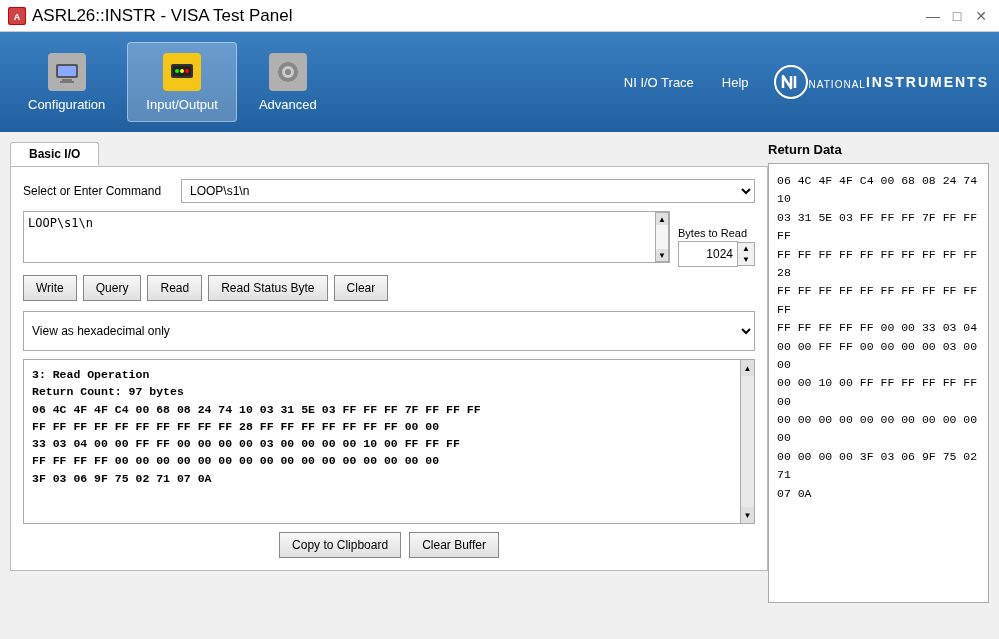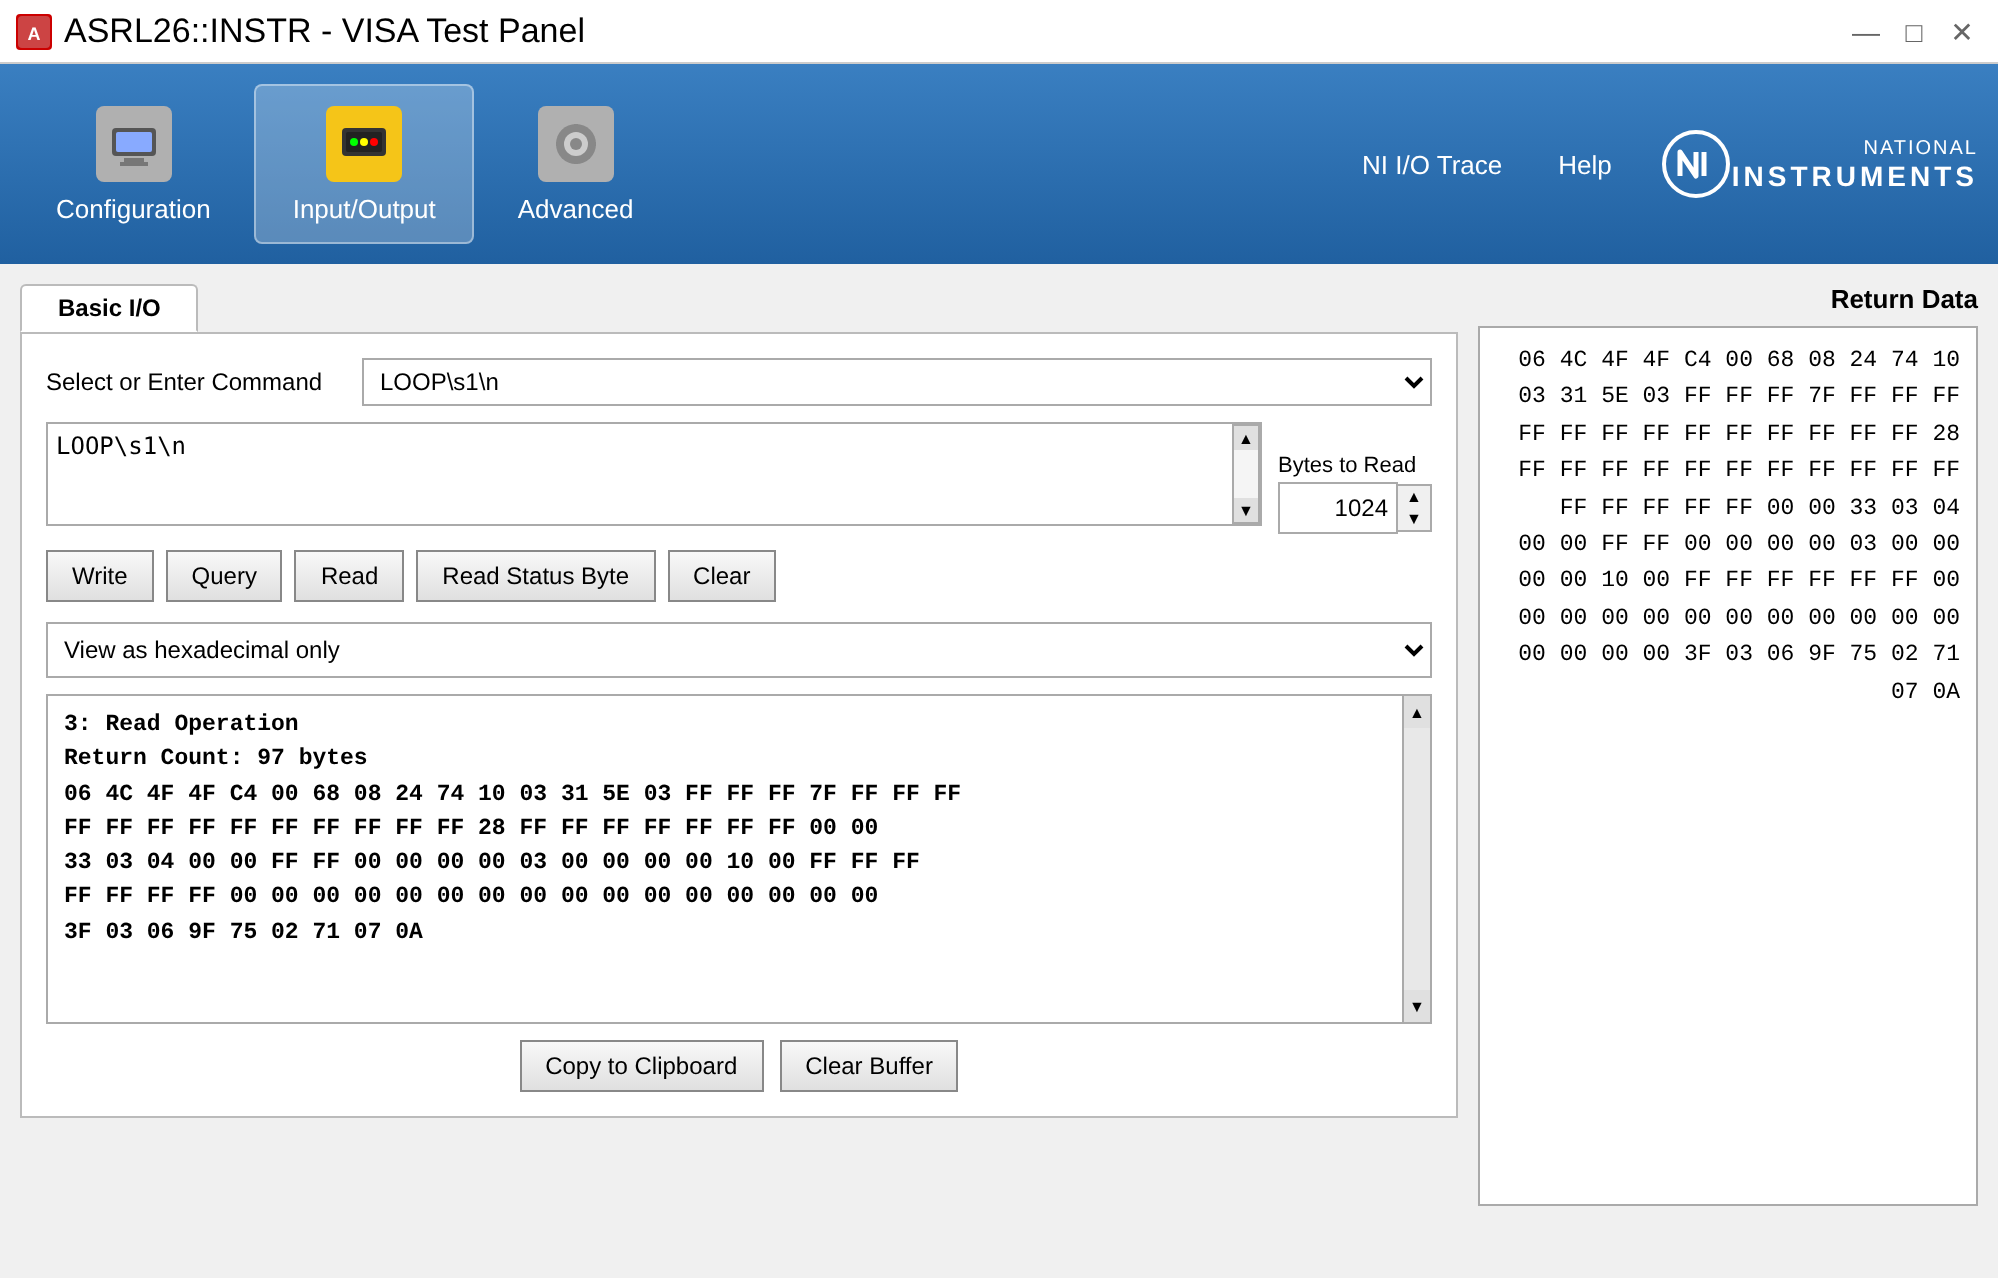--- a/index.html
+++ b/index.html
@@ -112,21 +112,20 @@
       align-items: center;
     }
     .toolbar-text-btn {
       color: #fff;
       font-size: 13px;
       cursor: pointer;
       padding: 6px 4px;
     }
     .ni-logo {
       display: flex;
-      flex-direction: column;
       align-items: flex-end;
       color: #fff;
     }
     .ni-logo-top {
       font-size: 10px;
       letter-spacing: 1px;
     }
     .ni-logo-bottom {
       font-size: 14px;
       font-weight: bold;
@@ -284,21 +283,21 @@
     }
 
     .view-row {
       display: flex;
       align-items: center;
       margin-bottom: 8px;
       gap: 0;
     }
     .view-select {
       flex: 1;
-      height: 28px;
+      height: 40px;
       border: 1px solid #aaa;
       background: #fff;
       font-size: 12px;
       padding: 0 4px;
     }
 
     
     .output-buffer {
       border: 1px solid #aaa;
       background: #fff;
@@ -346,23 +345,21 @@
     }
 
     .bottom-btns {
       display: flex;
       justify-content: center;
       gap: 8px;
     }
 
     
     .right-panel {
-      width: 250px;
-      margin-left: 10px;
-      text-align: right;
+      width: 221px;
     }
     .return-data-label {
       font-size: 13px;
       font-weight: bold;
       margin-bottom: 6px;
       color: #000;
     }
     .return-data-box {
       border: 1px solid #aaa;
       background: #fff;

